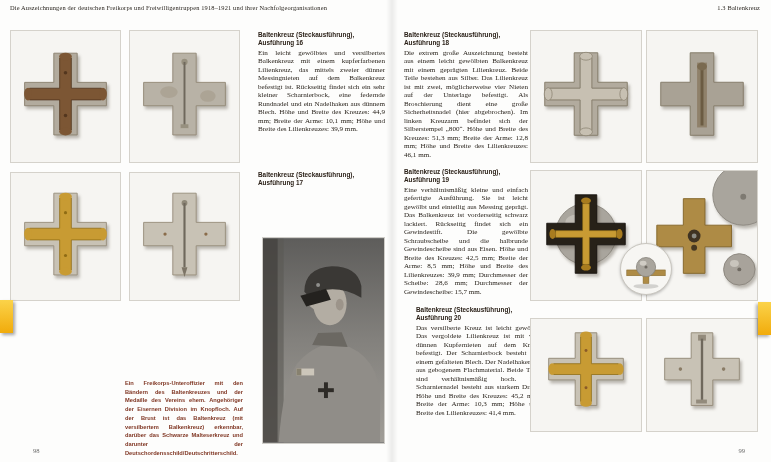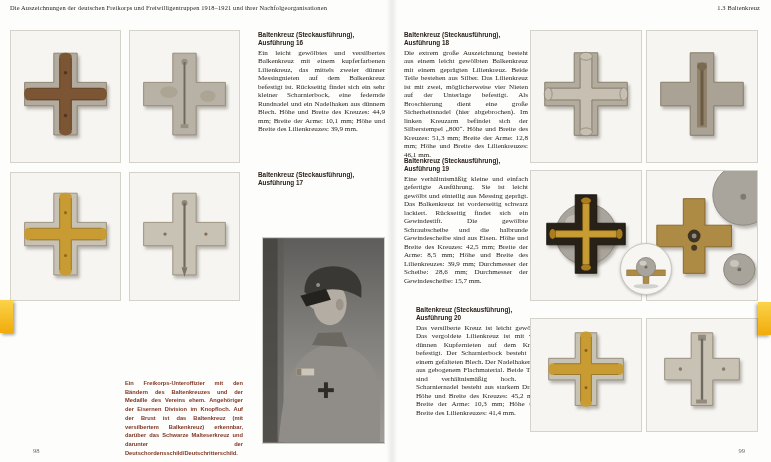--- a/index.html
+++ b/index.html
@@ -163,21 +163,21 @@
   <div class="runhead right">1.3 Baltenkreuz</div>
 
   <div class="sec" style="left:404px;top:31px;width:124px">
     <div class="h">
       <span>Baltenkreuz (Steckausführung),</span>
       <span>Ausführung 18</span>
     </div>
     <p>Die extrem große Auszeichnung besteht aus einem leicht gewölbten Balkenkreuz mit einem geprägten Lilienkreuz. Beide Teile bestehen aus Silber. Das Lilienkreuz ist mit zwei, möglicherweise vier Nieten auf der Unterlage befestigt. Als Broschierung dient eine große Sicherheitsnadel (hier abgebrochen). Im linken Kreuzarm befindet sich der Silberstempel „800“. Höhe und Breite des Kreuzes: 51,3 mm; Breite der Arme: 12,8 mm; Höhe und Breite des Lilienkreuzes: 46,1 mm.</p>
   </div>
 
-  <div class="sec" style="left:404px;top:157px;width:124px">
+  <div class="sec" style="left:404px;top:168px;width:124px">
     <div class="h">
       <span>Baltenkreuz (Steckausführung),</span>
       <span>Ausführung 19</span>
     </div>
     <p>Eine verhältnismäßig kleine und einfach gefertigte Ausführung. Sie ist leicht gewölbt und einteilig aus Messing geprägt. Das Balkenkreuz ist vorderseitig schwarz lackiert. Rückseitig findet sich ein Gewindestift. Die gewölbte Schraubscheibe und die halbrunde Gewindescheibe sind aus Eisen. Höhe und Breite des Kreuzes: 42,5 mm; Breite der Arme: 8,5 mm; Höhe und Breite des Lilienkreuzes: 39,9 mm; Durchmesser der Scheibe: 28,6 mm; Durchmesser der Gewindescheibe: 15,7 mm.</p>
   </div>
 
   <div class="sec" style="left:416px;top:306px;width:124px">
     <div class="h">
       <span>Baltenkreuz (Steckausführung),</span>

